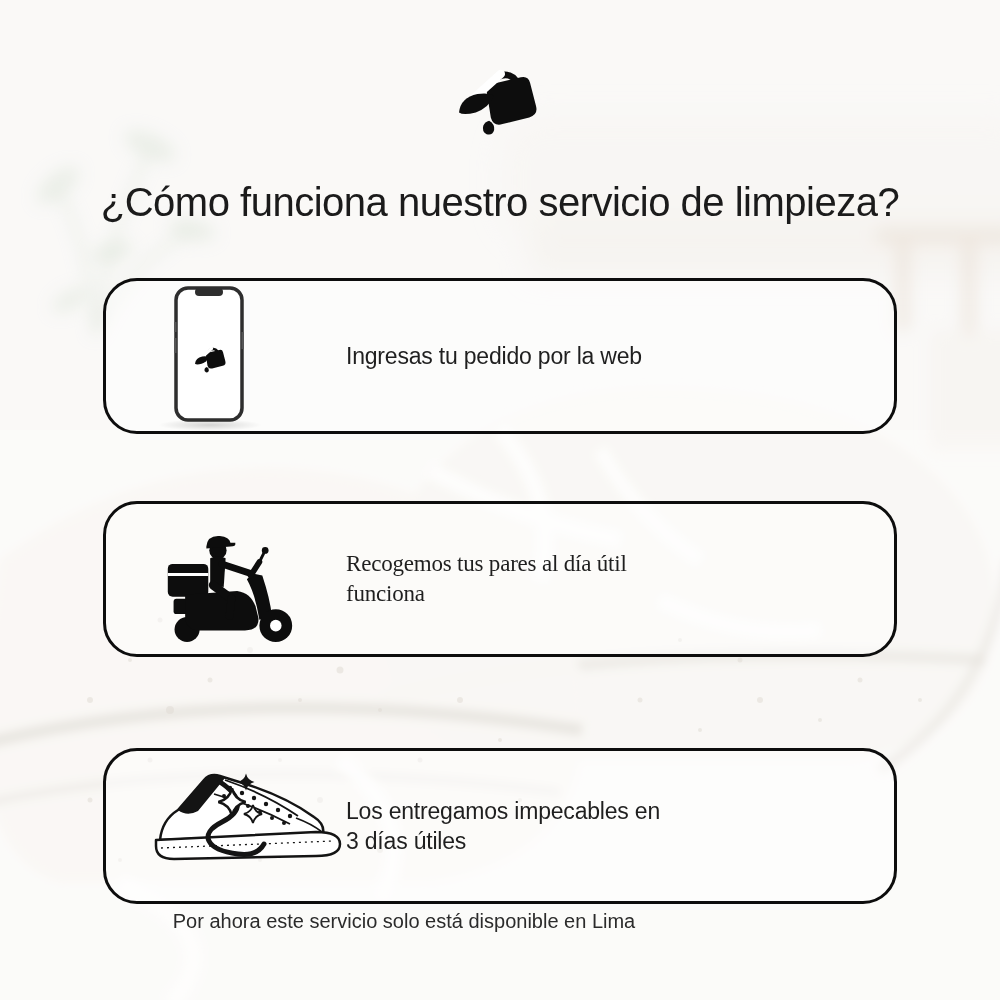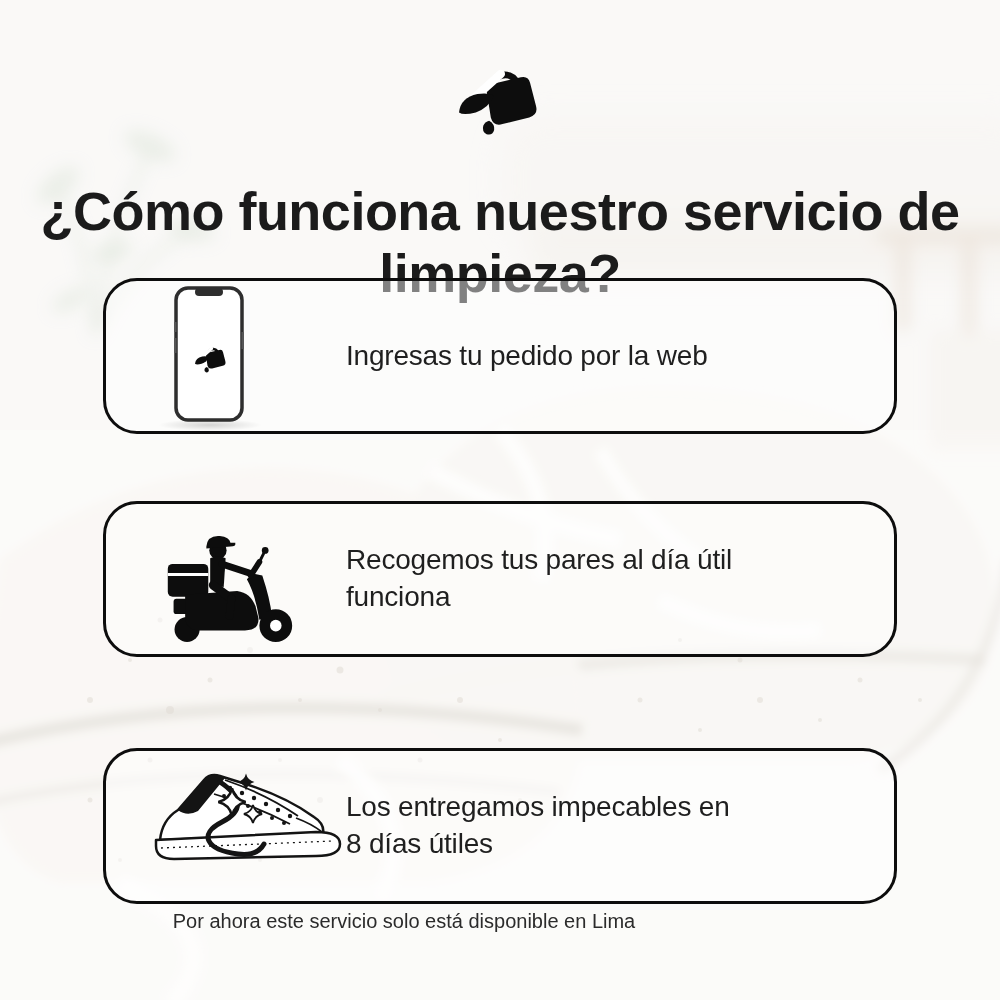--- a/index.html
+++ b/index.html
@@ -5,30 +5,30 @@
   html,body{margin:0;padding:0;background:#ffffff;}
   .canvas{
     position:relative;width:1000px;height:1000px;overflow:hidden;
     font-family:"Liberation Sans", sans-serif;color:#1f1f1f;
   }
   .bg{position:absolute;left:0;top:0;width:1000px;height:1000px;}
   .content{position:absolute;inset:0;}
   .logo{position:absolute;left:454px;top:56px;width:92px;height:86px;}
   .title{
     position:absolute;left:0;top:180px;width:1000px;text-align:center;
-    font-size:54px;font-weight:700;letter-spacing:-0.5px;color:#1b1b1b;margin:0;
+    font-size:40px;font-weight:400;letter-spacing:-0.5px;color:#1b1b1b;margin:0;
   }
   .card{
     position:absolute;left:103px;width:794px;height:156px;box-sizing:border-box;
     border:3.5px solid #0d0d0d;border-radius:34px;
     background:rgba(255,255,255,0.45);
     display:flex;align-items:center;padding-left:240px;
   }
-  .card1{top:278px;} .card2{top:501px;} .card3{top:748px;}
-  .card-text{font-size:28px;line-height:1.32;letter-spacing:-0.2px;color:#1f1f1f;}
+  .card1{top:278px;} .card2{top:501px;font-family:Liberation Serif, serif;} .card3{top:748px;}
+  .card-text{font-size:23px;line-height:1.32;letter-spacing:-0.2px;color:#1f1f1f;}
   .card-icon{position:absolute;}
   .phone-icon{left:68px;top:5px;width:70px;height:136px;}
   .phone-shadow{
     position:absolute;left:52px;top:138px;width:104px;height:12px;
     background:radial-gradient(ellipse at center, rgba(0,0,0,0.16), rgba(0,0,0,0) 70%);
   }
   .scooter-icon{left:56px;top:26px;width:135px;height:118px;}
   .sneaker-icon{left:40px;top:15px;width:210px;height:105px;}
   .footer{
     position:absolute;left:0;top:910px;width:808px;text-align:center;
@@ -238,20 +238,20 @@
           <path d="M 10 74 L 170 66 Q 194 66 194 78 Q 194 90 170 90 L 28 93 Q 10 93 10 80 Z" fill="#ffffff" stroke="#141414" stroke-width="2.5" stroke-linejoin="round"></path>
           <path d="M 15 82 L 188 75" fill="none" stroke="#141414" stroke-width="1.3" stroke-dasharray="2 4"></path>
           <path d="M 74 16 C 98 32 96 46 76 56 C 52 68 60 84 92 88 C 106 90 114 85 118 78" fill="none" stroke="#141414" stroke-width="5" stroke-linecap="round"></path>
           <use href="#sparkle-g" transform="translate(100,16) scale(0.65)" fill="#141414"></use>
           <use href="#sparkle-g" transform="translate(86,36) scale(1.05)" fill="#ffffff" stroke="#141414" stroke-width="2.4"></use>
           <use href="#sparkle-g" transform="translate(107,48) scale(0.7)" fill="#ffffff" stroke="#141414" stroke-width="2.6"></use>
         </svg>
       </div>
       <div class="card-text">
         <div>Los entregamos impecables en</div>
-        <div>8 días útiles</div>
+        <div>3 días útiles</div>
       </div>
     </div>
 
     <div class="footer">Por ahora este servicio solo está disponible en Lima</div>
 
   </div>
 </div>
 
 </body></html>

